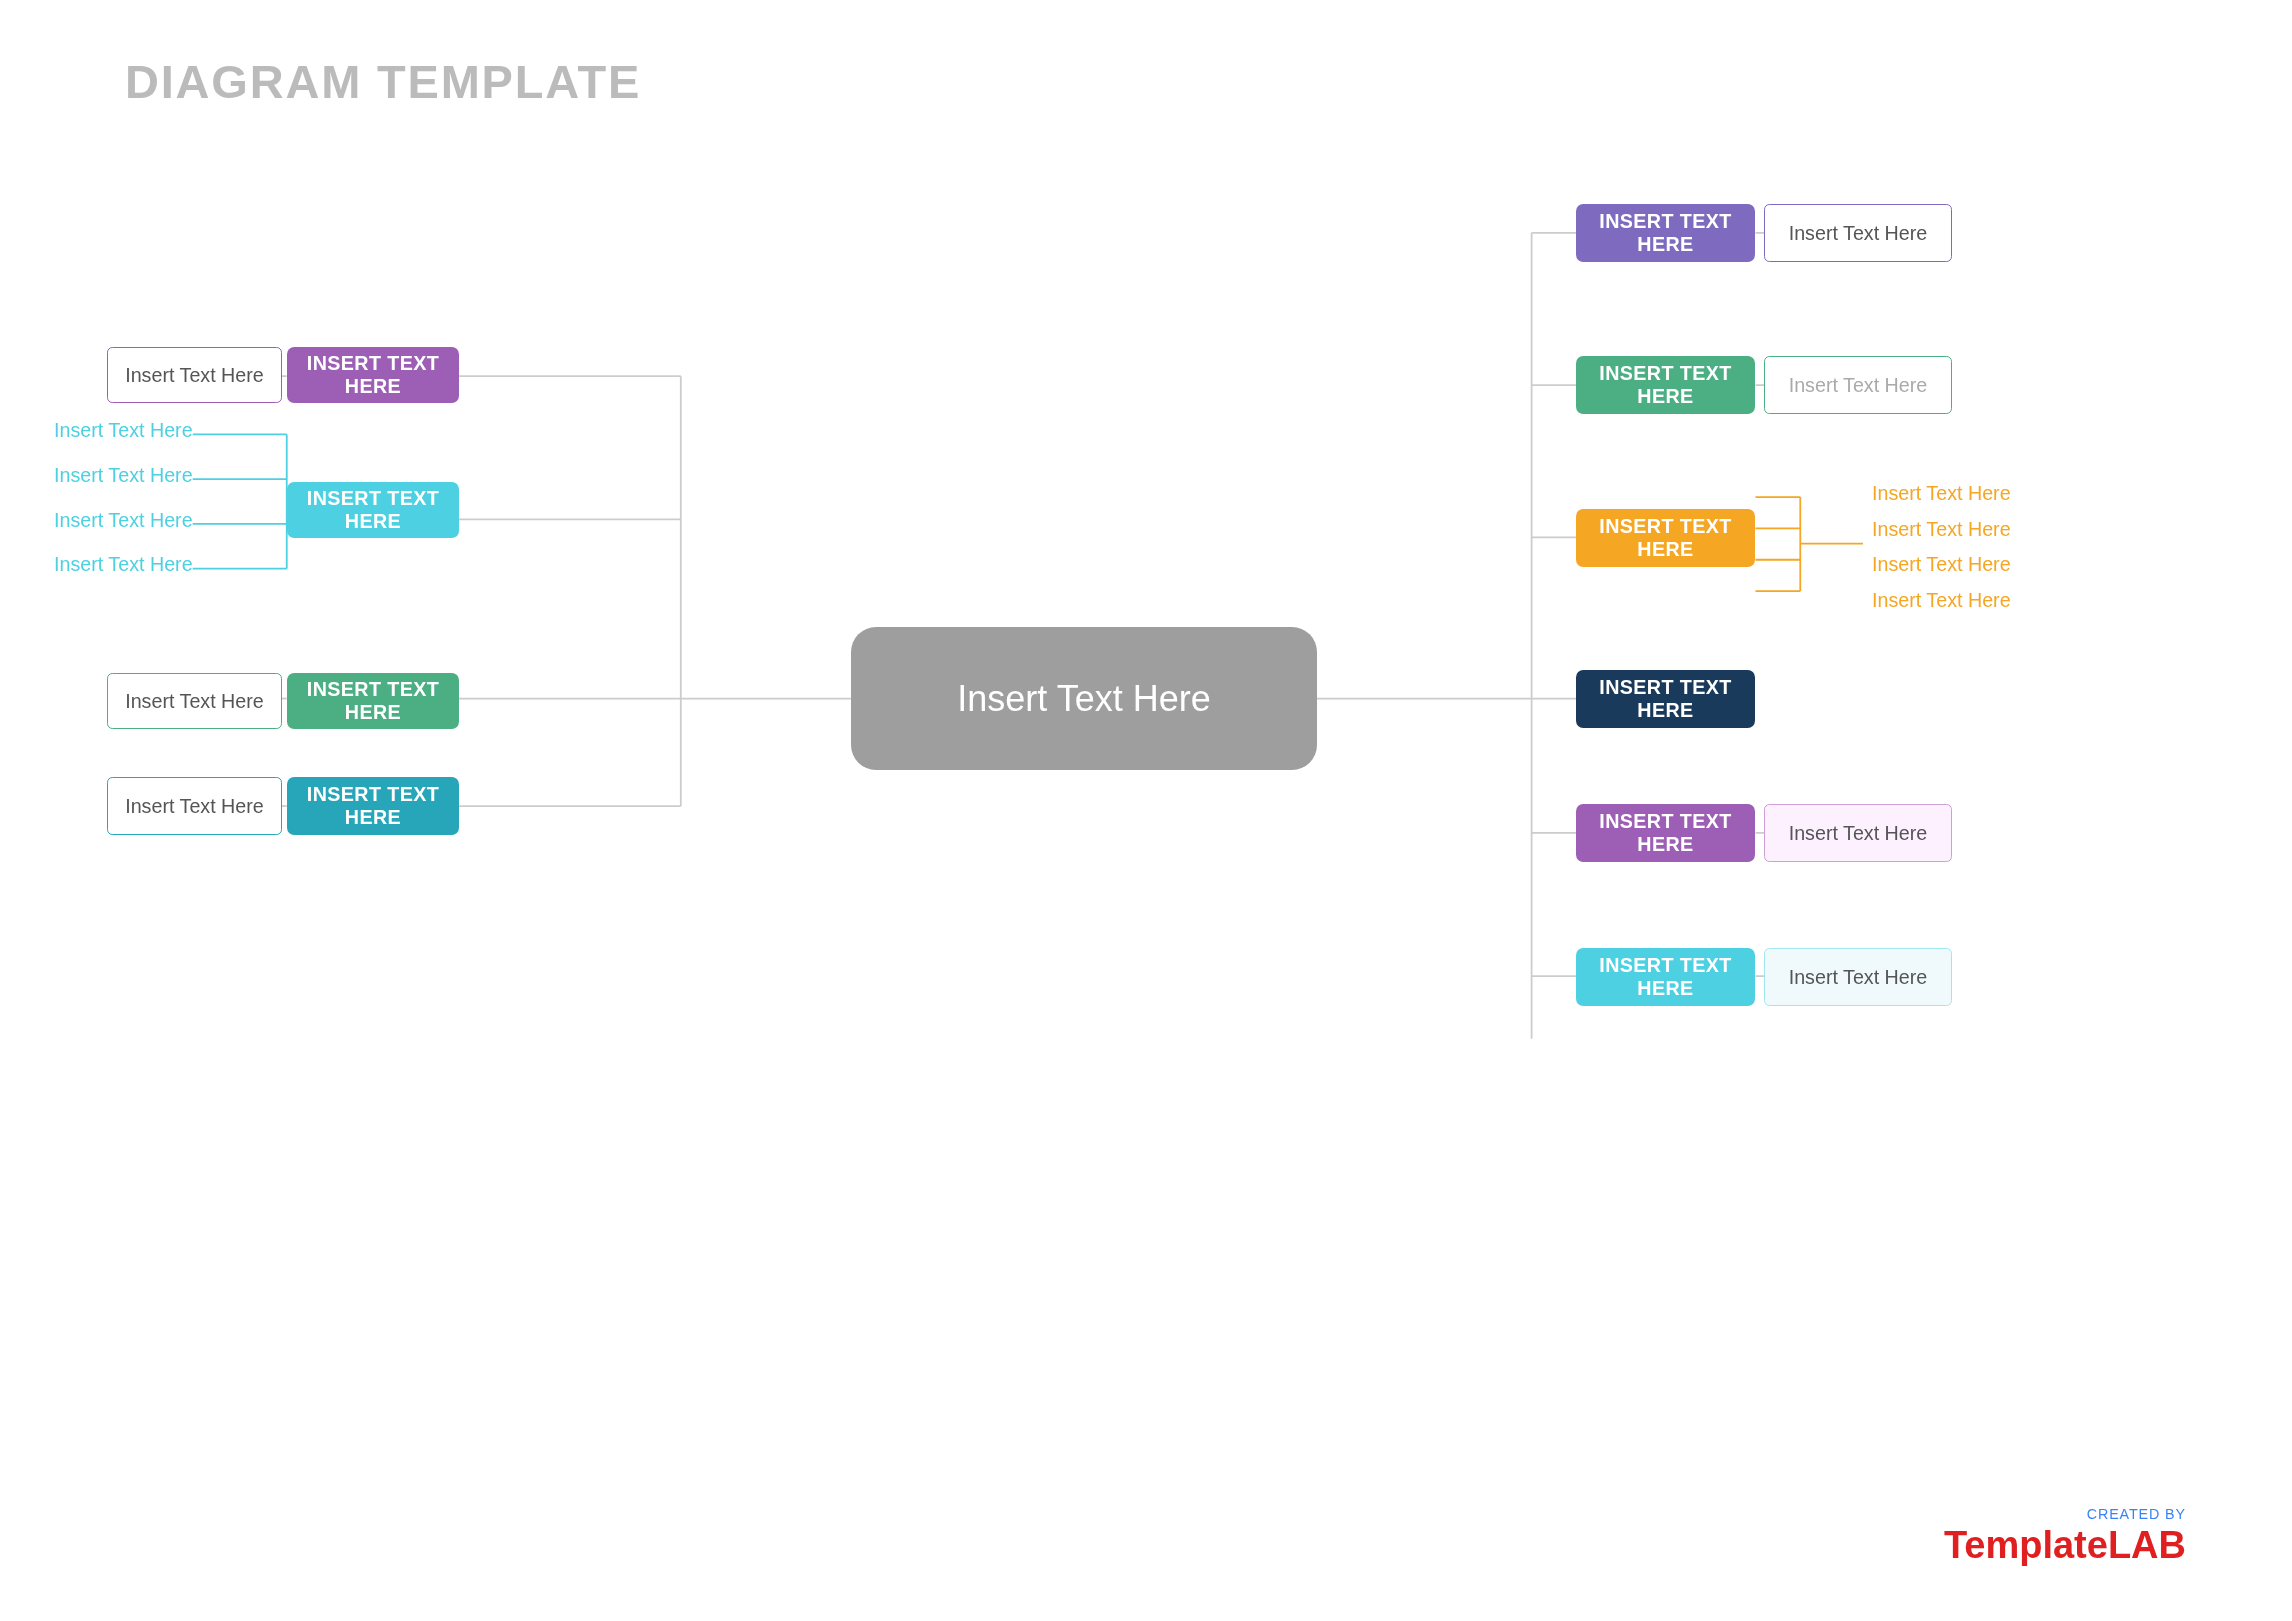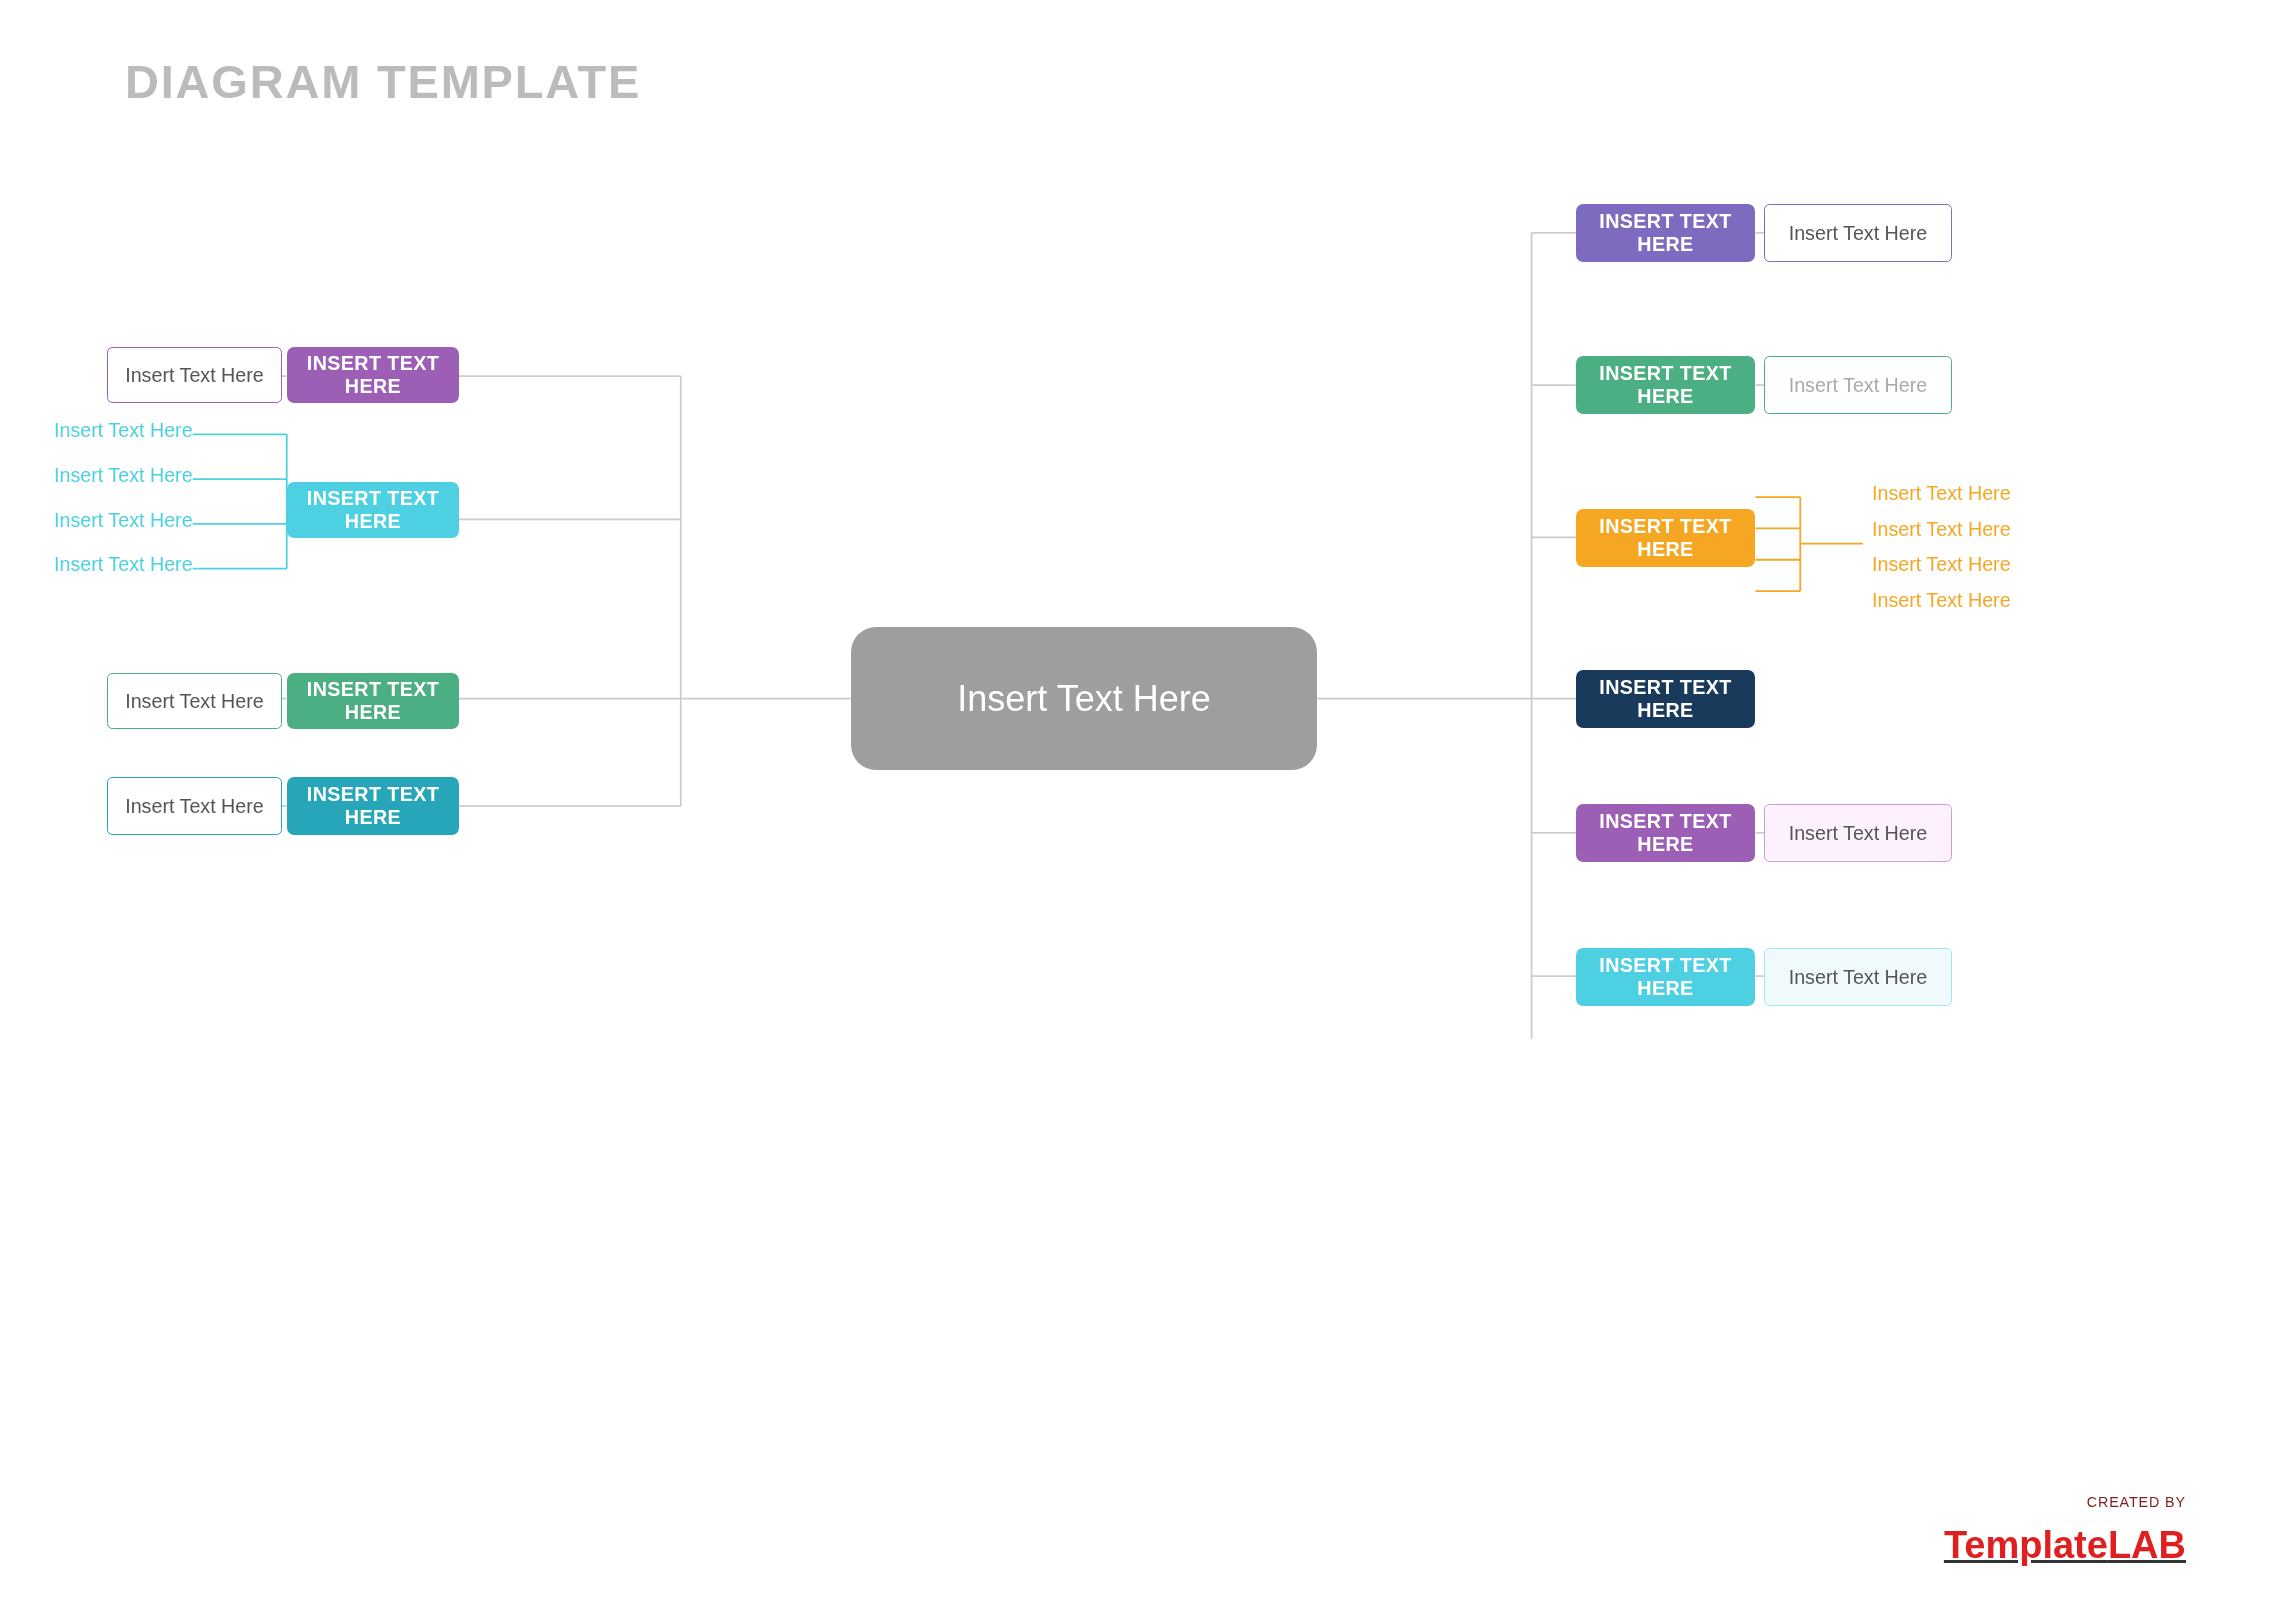--- a/index.html
+++ b/index.html
@@ -108,31 +108,30 @@
 
     
     .logo-area {
       position: absolute;
       bottom: 54px;
       right: 107px;
       text-align: right;
     }
     .logo-created {
       font-size: 14.3px;
-      color: #7f1d1d;
+      color: #3b82f6;
       text-transform: uppercase;
       letter-spacing: 0.9px;
       display: block;
-      margin-bottom: 14px;
+      margin-bottom: 2px;
     }
     .logo-text {
       font-size: 38px;
       font-weight: 400;
       color: #333;
-      text-decoration: underline;
     }
     .logo-text span {
       color: #e02020;
       font-weight: 700;
     }
   </style>
 </head>
 <body>
 
 <svg class="lines-svg" xmlns="http://www.w3.org/2000/svg" viewBox="0 0 2560 1810" width="2293" height="1621">

